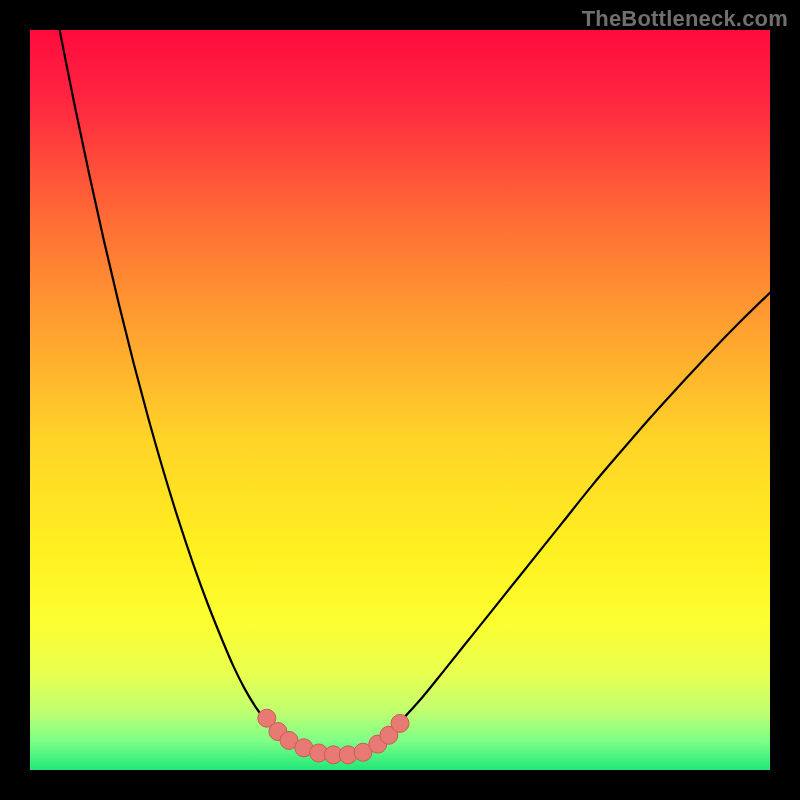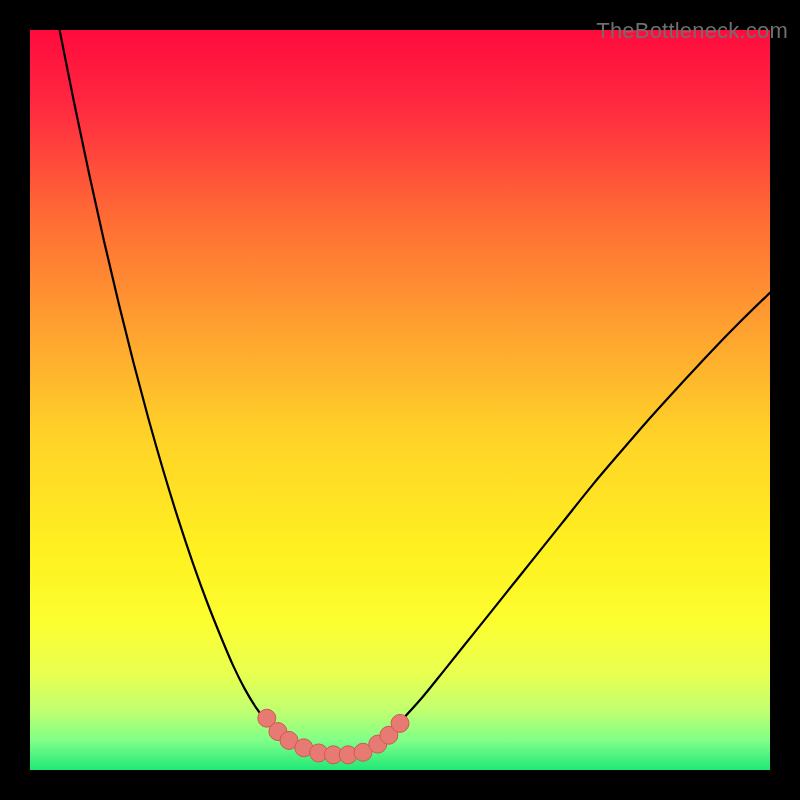--- a/index.html
+++ b/index.html
@@ -23,25 +23,24 @@
     width: 740px;
     height: 740px;
     overflow: hidden;
   }
   .watermark {
     position: absolute;
     top: 6px;
     right: 12px;
     color: #6f6f6f;
     font-size: 22px;
-    font-weight: 400;
+    font-weight: 700;
     letter-spacing: 0.2px;
     z-index: 30;
     user-select: none;
-    margin-top: 12px;
   }
   svg { display: block; }
 </style>
 </head>
 <body>
 
 <div class="frame">
   <div class="watermark">TheBottleneck.com</div>
   <div class="plot">
     <svg id="chart-svg" width="740" height="740" viewBox="0 0 740 740">

